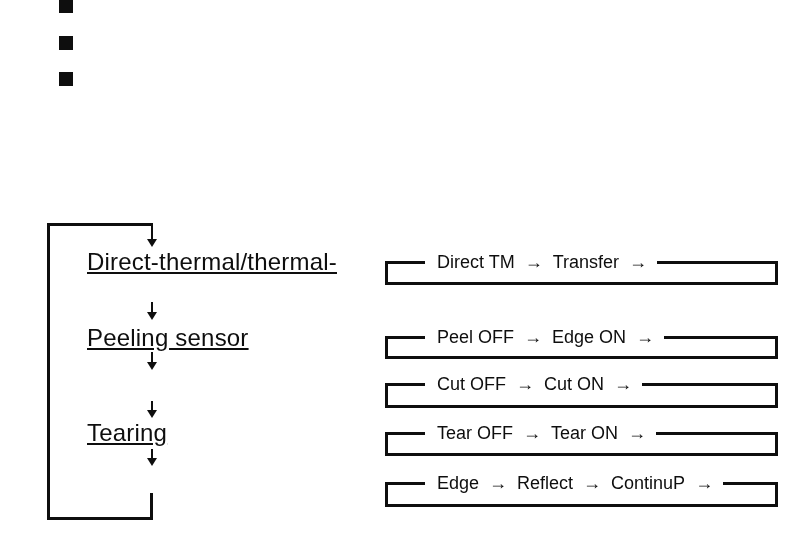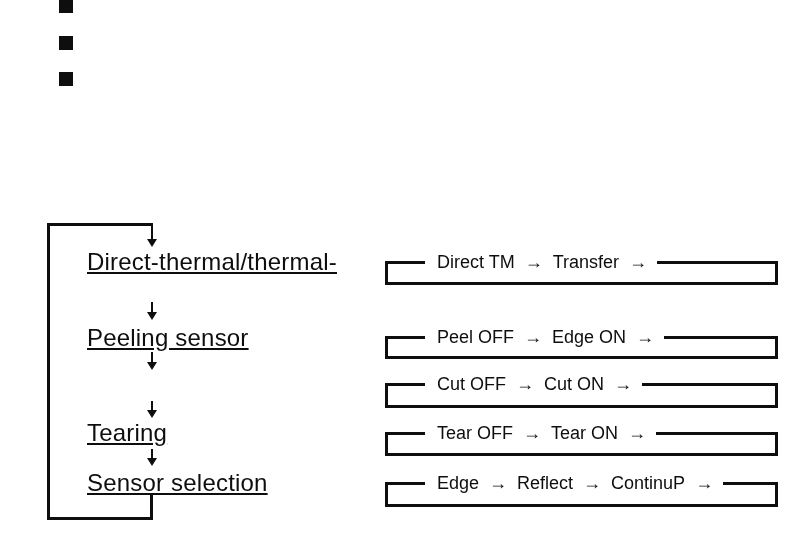--- a/index.html
+++ b/index.html
@@ -77,23 +77,20 @@
 
   <div class="step-label" style="top:250px">
     <div>Direct-thermal/thermal-</div>
   </div>
   <div class="step-label" style="top:326px">
     <div>Peeling sensor</div>
   </div>
   <div class="step-label" style="top:421px">
     <div>Tearing</div>
   </div>
-  <div class="step-label" style="top:471px">
-    <div>Sensor selection</div>
-  </div>
 
   <div class="obox" style="top:262px;height:23px">
     <div class="otop">
       <span class="seg lead"></span>
       <span class="opt">Direct TM</span>
       <span class="arr">→</span>
       <span class="opt">Transfer</span>
       <span class="arr">→</span>
       <span class="seg tail"></span>
     </div>

